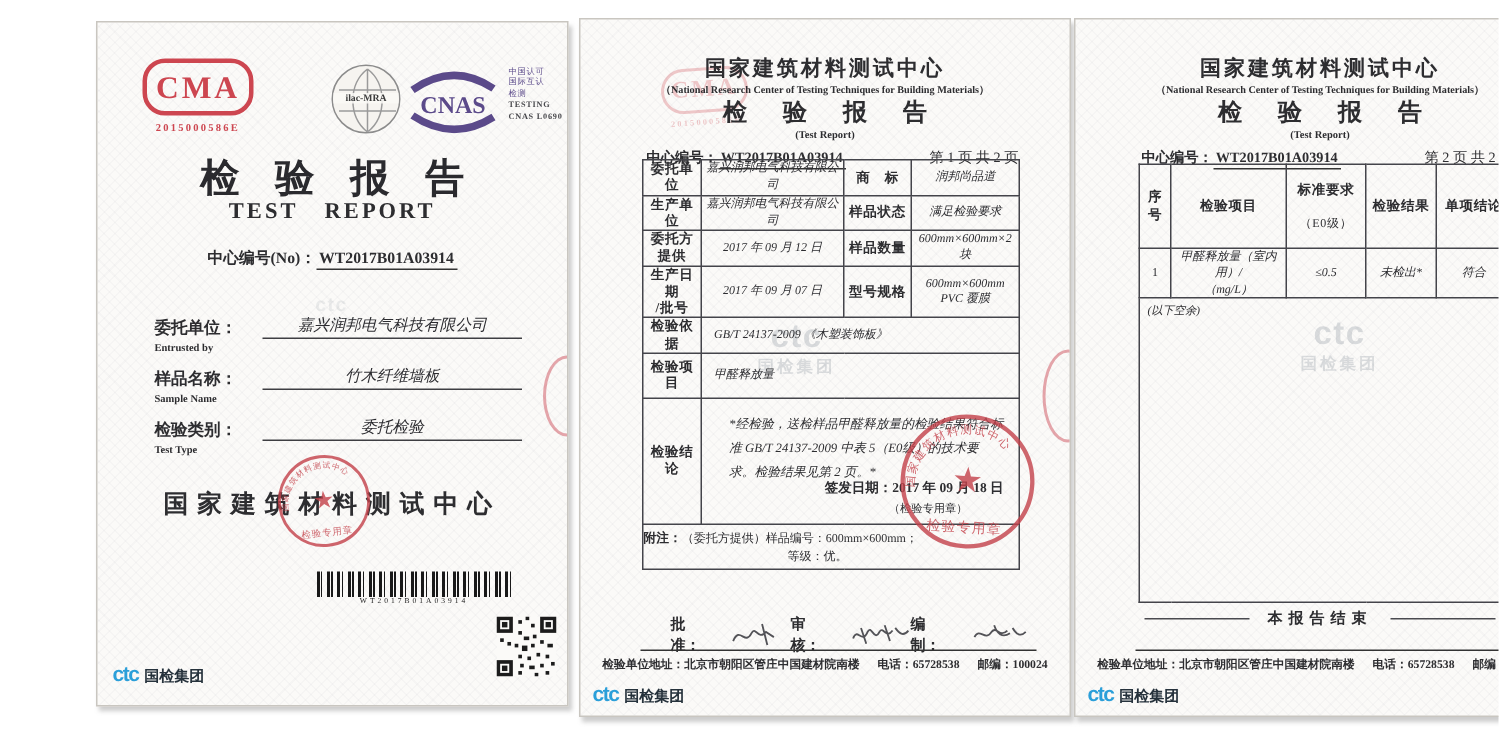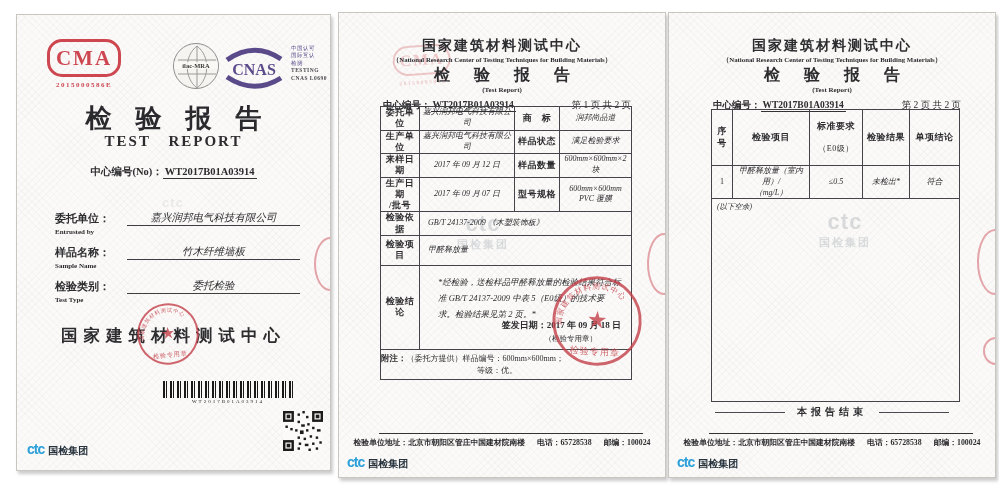--- a/index.html
+++ b/index.html
@@ -9,20 +9,21 @@
     font-family:"Liberation Serif","DejaVu Serif",serif; color:#2d2d30;
   }
   .page {
     position:absolute; overflow:hidden;
     background:
       repeating-linear-gradient(45deg, rgba(150,150,165,.05) 0 1px, transparent 1px 5px),
       repeating-linear-gradient(-45deg, rgba(150,150,165,.05) 0 1px, transparent 1px 5px),
       #fbfaf8;
     border:1px solid #c9c6c0;
     box-shadow:2px 3px 3px rgba(110,110,110,.35);
+    margin-left:48px;
   }
   #page1 { left:16px;  top:14px; width:315px; height:457px; }
   #page2 { left:338px; top:12px; width:328px; height:466px; }
   #page3 { left:668px; top:12px; width:328px; height:466px; }
 
   .abs { position:absolute; }
   .ctr { left:0; right:0; text-align:center; }
 
   
   .cma-box { width:74px; height:38px; border:3px solid #cd4650; border-radius:15px;
@@ -291,21 +292,21 @@
       <td class="lbl">商　标</td>
       <td class="val">润邦尚品道</td>
     </tr>
     <tr style="height:17px">
       <td class="lbl">生产单位</td>
       <td class="val">嘉兴润邦电气科技有限公司</td>
       <td class="lbl">样品状态</td>
       <td class="val">满足检验要求</td>
     </tr>
     <tr style="height:17px">
-      <td class="lbl">来样日期</td>
+      <td class="lbl">委托方提供</td>
       <td class="val">2017 年 09 月 12 日</td>
       <td class="lbl">样品数量</td>
       <td class="val">600mm×600mm×2 块</td>
     </tr>
     <tr style="height:23px">
       <td class="lbl">生产日期
 /批号</td>
       <td class="val">2017 年 09 月 07 日</td>
       <td class="lbl">型号规格</td>
       <td class="val">600mm×600mm
@@ -337,20 +338,40 @@
     </table>
 
   <svg class="stamp-svg" style="left:210px; top:260px; transform:rotate(4deg);" width="96" height="96" viewBox="0 0 100 100">
     <circle cx="50" cy="50" r="45"></circle>
     <path id="arcP2" d="M 14 62 A 37 37 0 1 1 86 62" fill="none"></path>
     <text class="ring"><textPath href="#arcP2" startOffset="4%">国家建筑材料测试中心</textPath></text>
     <text class="star" x="50" y="57">★</text>
     <text class="btm" x="50" y="85">检验专用章</text>
   </svg>
 
+  <div class="sig-row">
+    <div class="sig">
+      <span class="sl">批　准：</span>
+      <svg width="44" height="20" viewBox="0 0 46 20">
+        <path d="M2 15 C7 3 11 19 16 9 C19 3 21 15 27 8 L33 12 M24 2 L28 18"></path>
+      </svg>
+    </div>
+    <div class="sig">
+      <span class="sl">审　核：</span>
+      <svg width="44" height="20" viewBox="0 0 46 20">
+        <path d="M2 13 C5 4 9 18 13 8 C16 2 18 16 22 8 C25 3 27 14 32 7 M8 5 L12 17 M26 3 L30 15 M34 5 C37 9 40 12 44 7"></path>
+      </svg>
+    </div>
+    <div class="sig">
+      <span class="sl">编　制：</span>
+      <svg width="44" height="20" viewBox="0 0 46 20">
+        <path d="M3 12 C7 4 11 16 16 8 C20 3 22 13 28 7 M18 3 C20 9 24 13 30 9 M32 5 C35 10 38 12 42 8"></path>
+      </svg>
+    </div>
+  </div>
 
   <div class="foot-rule"></div>
   <div class="foot-line">
     <span>检验单位地址：北京市朝阳区管庄中国建材院南楼</span>
     <span>电话：65728538</span>
     <span>邮编：100024</span>
   </div>
 
   <div class="abs ctc-logo" style="left:8px; bottom:6px;">
     <span class="ctc-mark">ctc</span>

